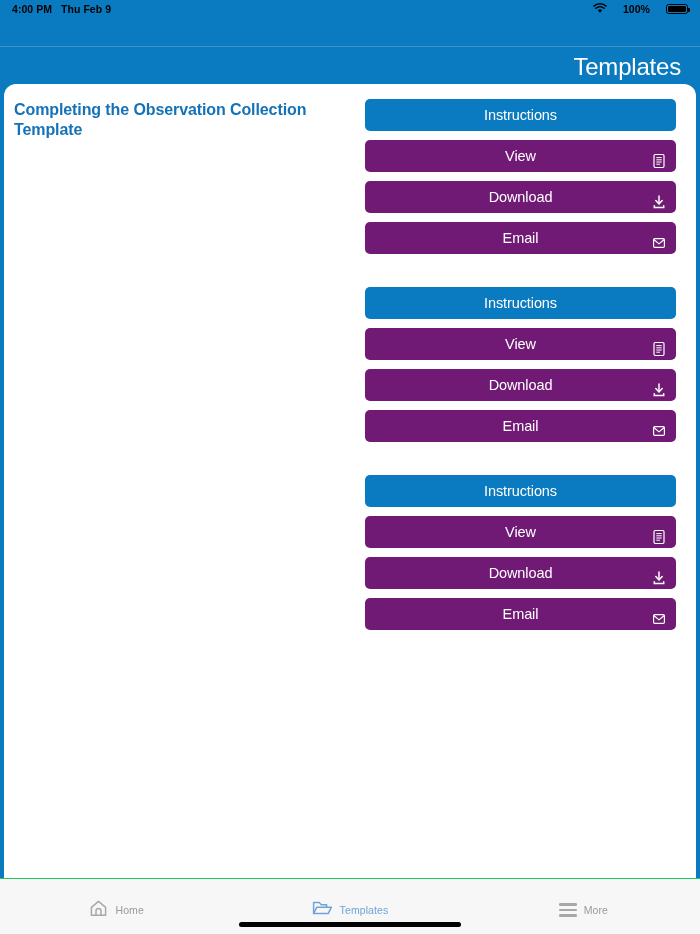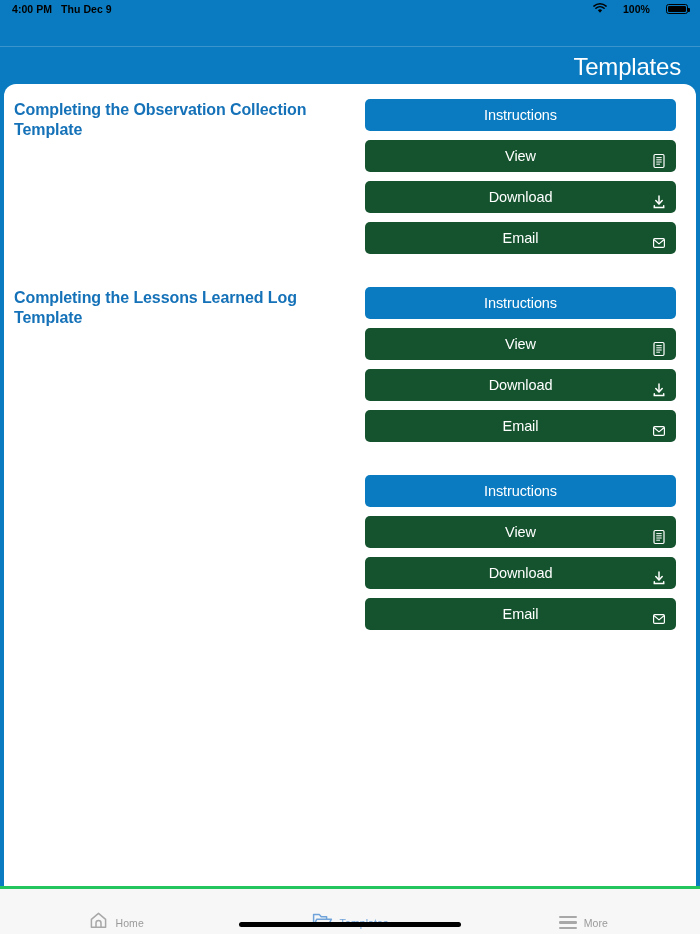--- a/index.html
+++ b/index.html
@@ -141,21 +141,21 @@
     color: #ffffff;
     font-family: "Liberation Sans", sans-serif;
     font-size: 14.5px;
     font-weight: 400;
     letter-spacing: -0.1px;
     text-align: center;
     line-height: 32px;
     cursor: pointer;
   }
   .action-btn.primary { background: #0a7bc0; }
-  .action-btn.dark { background: #14532d; }
+  .action-btn.dark { background: #701a75; }
 
   .btn-label {
     display: block;
     width: 100%;
     text-align: center;
   }
   .btn-icon {
     position: absolute;
     right: 10px;
     top: 50%;
@@ -163,25 +163,25 @@
     width: 14px;
     height: 16px;
     display: block;
   }
 
   
   .tab-bar {
     position: absolute;
     bottom: 0; left: 0;
     width: 700px;
-    height: 48px;
+    height: 56px;
     background: #f7f7f7;
-    border-top: 3px solid #22c55e;
+    border-top: 1px solid #22c55e;
     display: flex;
-    align-items: flex-end;
+    align-items: center;
   }
   .tab-strip {
     display: flex;
     width: 700px;
     padding-top: 7px;
   }
   .tab-item {
     flex: 1;
     display: flex;
     align-items: center;
@@ -218,21 +218,21 @@
   }
 </style>
 </head>
 <body>
 
 <div id="app">
 
   <div class="status-bar">
     <div class="status-left">
       <span>4:00 PM</span>
-      <span>Thu Dec 9</span>
+      <span>Thu Feb 9</span>
     </div>
     <div class="status-right">
       <span class="wifi-icon">
         <svg width="14" height="11" viewBox="0 0 14 11">
           <path d="M7 9.8 L4.9 7.2 a3.3 3.3 0 0 1 4.2 0 Z" fill="#000"></path>
           <path d="M2.9 5.3 a6.2 6.2 0 0 1 8.2 0" stroke="#000" stroke-width="1.5" fill="none" stroke-linecap="round"></path>
           <path d="M0.9 3.1 a9.2 9.2 0 0 1 12.2 0" stroke="#000" stroke-width="1.5" fill="none" stroke-linecap="round"></path>
         </svg>
       </span>
       <span>100%</span>
@@ -284,21 +284,20 @@
               <svg width="14" height="16" viewBox="0 0 14 16">
                 <rect x="1.6" y="3.6" width="10.8" height="8.8" rx="1.2" fill="none" stroke="#fff" stroke-width="1.2"></rect>
                 <path d="M2.4 5 L7 8.9 L11.6 5" fill="none" stroke="#fff" stroke-width="1.2" stroke-linecap="round" stroke-linejoin="round"></path>
               </svg>
             </span>
           </button>
         </div>
       </div>
 
       <div class="template-row">
-        <div class="row-title">Completing the Lessons Learned Log Template</div>
         <div class="btn-group">
           <button class="action-btn primary">
             <span class="btn-label">Instructions</span>
           </button>
           <button class="action-btn dark">
             <span class="btn-label">View</span>
             <span class="btn-icon">
               <svg width="14" height="16" viewBox="0 0 14 16">
                 <rect x="2" y="1.5" width="10" height="13" rx="1.2" fill="none" stroke="#fff" stroke-width="1.2"></rect>
                 <line x1="4.3" y1="4.6" x2="9.7" y2="4.6" stroke="#fff" stroke-width="1"></line>

